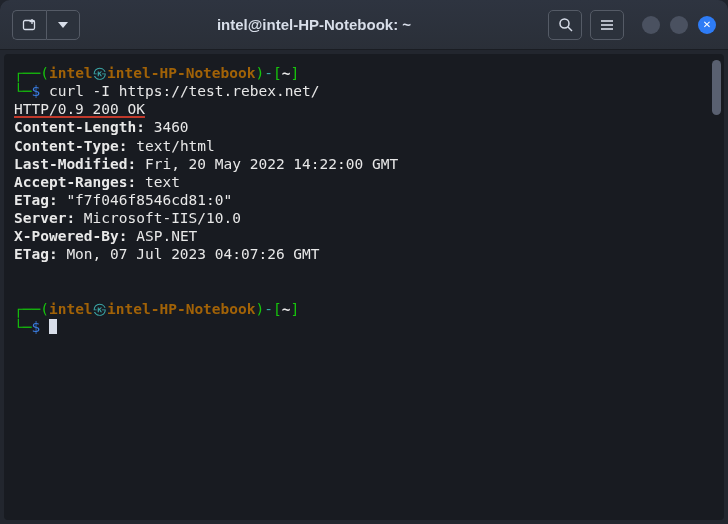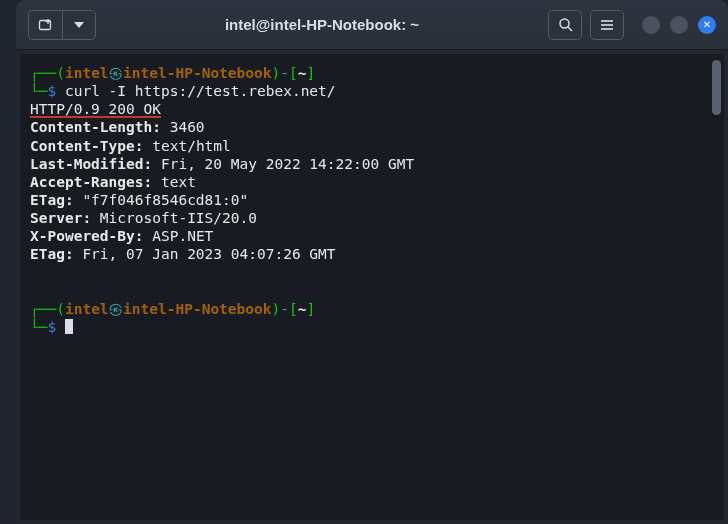--- a/index.html
+++ b/index.html
@@ -12,21 +12,20 @@
       color: #fff;
       overflow: hidden;
     }
     .window {
       width: 100%;
       height: 100%;
       background: #20242c;
       border-radius: 10px;
       display: flex;
       flex-direction: column;
-      padding-left: 16px;
     }
     .titlebar {
       height: 50px;
       display: flex;
       align-items: center;
       padding: 0 12px;
       background: linear-gradient(180deg, #2e3440 0%, #2a2f38 100%);
       border-top-left-radius: 10px;
       border-top-right-radius: 10px;
       border-bottom: 1px solid #1a1d23;
@@ -189,22 +188,22 @@
     <div class="terminal">
       <div class="scrollbar"></div>
 <span class="terminal-content"><span class="green">┌──</span><span class="green">(</span><span class="cyan">intel</span><span class="cyan-nb">㉿</span><span class="cyan">intel-HP-Notebook</span><span class="green">)</span><span class="cyan-nb">-</span><span class="green">[</span><span class="white bold">~</span><span class="green">]</span>
 <span class="green">└─</span><span class="blue">$</span> <span class="white">curl -I https://test.rebex.net/</span>
 <span class="white red-underline">HTTP/0.9 200 OK</span>
 <span class="white bold">Content-Length:</span><span class="white"> 3460</span>
 <span class="white bold">Content-Type:</span><span class="white"> text/html</span>
 <span class="white bold">Last-Modified:</span><span class="white"> Fri, 20 May 2022 14:22:00 GMT</span>
 <span class="white bold">Accept-Ranges:</span><span class="white"> text</span>
 <span class="white bold">ETag:</span><span class="white"> "f7f046f8546cd81:0"</span>
-<span class="white bold">Server:</span><span class="white"> Microsoft-IIS/20.0</span>
+<span class="white bold">Server:</span><span class="white"> Microsoft-IIS/10.0</span>
 <span class="white bold">X-Powered-By:</span><span class="white"> ASP.NET</span>
-<span class="white bold">ETag:</span><span class="white"> Fri, 07 Jan 2023 04:07:26 GMT</span>
+<span class="white bold">ETag:</span><span class="white"> Mon, 07 Jul 2023 04:07:26 GMT</span>
 
 
 <span class="green">┌──</span><span class="green">(</span><span class="cyan">intel</span><span class="cyan-nb">㉿</span><span class="cyan">intel-HP-Notebook</span><span class="green">)</span><span class="cyan-nb">-</span><span class="green">[</span><span class="white bold">~</span><span class="green">]</span>
 <span class="green">└─</span><span class="blue">$</span> <span class="cursor"></span></span>
     </div>
   </div>
 </div>
 
 </body></html>

